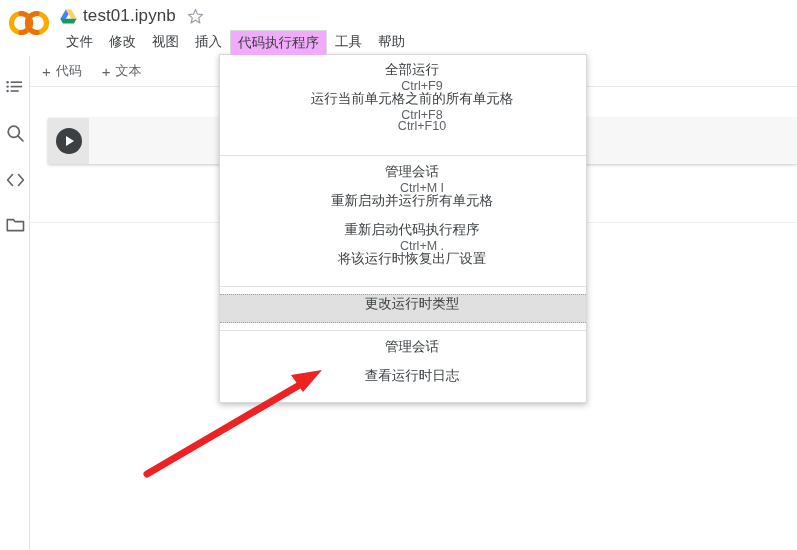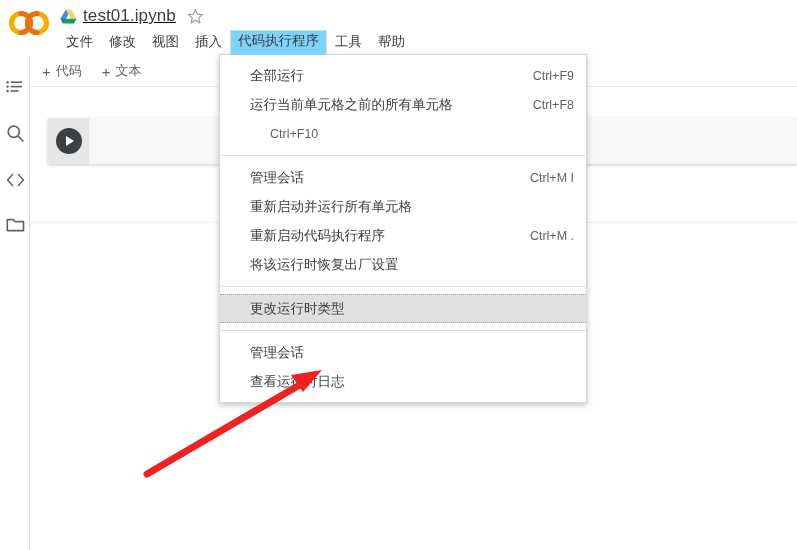--- a/index.html
+++ b/index.html
@@ -28,21 +28,20 @@
     position: absolute;
     left: 8px; top: 9px;
     width: 42px; height: 28px;
   }
   .title-row {
     position: absolute;
     left: 60px; top: 3px;
     height: 26px;
     display: flex;
     align-items: center;
-    text-decoration: underline;
   }
   .drive-icon {
     width: 17px; height: 15px;
     margin-right: 6px;
     display: block;
   }
   .doc-title {
     font-size: 17px;
     color: #3c4043;
     letter-spacing: 0.1px;
@@ -61,25 +60,25 @@
     height: 25px;
     display: flex;
     align-items: stretch;
   }
   .menu-item {
     font-size: 13.5px;
     color: #3c4043;
     padding: 3px 8px 4px 8px;
     white-space: nowrap;
     display: flex;
-    align-items: flex-end;
+    align-items: flex-start;
     cursor: default;
   }
   .menu-item.active {
-    background: #7dd3fc;
+    background: #f0abfc;
     border-left: 1px solid #d9d9d9;
     border-right: 1px solid #d9d9d9;
     border-top: 1px solid #d9d9d9;
     position: relative;
     z-index: 60;
     padding: 3px 7px 5px 7px;
   }
   .save-status {
     position: absolute;
     left: 400px; top: 33px;
@@ -206,20 +205,21 @@
     box-sizing: border-box;
   }
   .dd-item {
     height: 29px;
     display: flex;
     align-items: center;
     justify-content: space-between;
     padding: 0 12px 0 30px;
     box-sizing: border-box;
     cursor: pointer;
+    flex-direction: column;
   }
   .dd-label {
     font-size: 13.5px;
     color: #3c4043;
     white-space: nowrap;
   }
   .dd-shortcut {
     font-size: 12.5px;
     color: #5f6368;
     white-space: nowrap;

